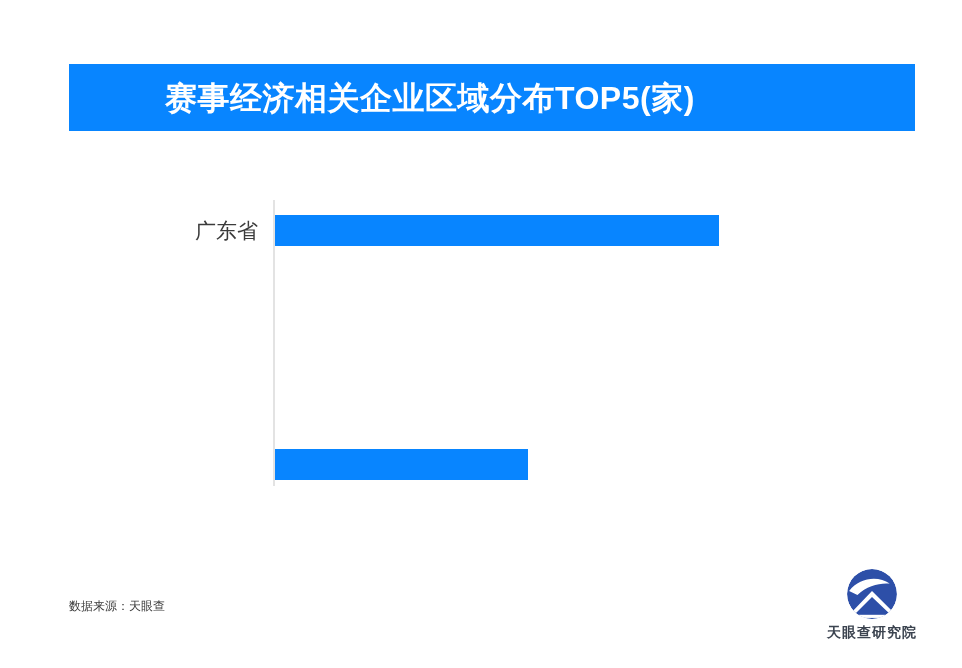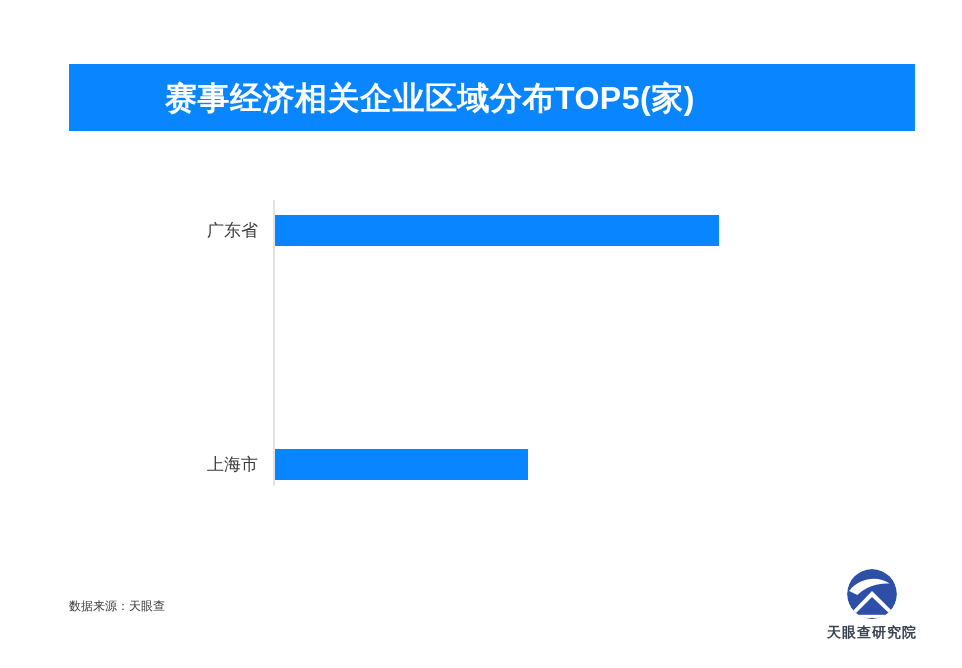--- a/index.html
+++ b/index.html
@@ -76,21 +76,21 @@
     width: 962px;
     height: 31px;
     display: flex;
     align-items: center;
   }
   .bar-label {
     position: absolute;
     left: 120px;
     width: 126px;
     text-align: right;
-    font-size: 17px;
+    font-size: 21px;
     color: #3b3b3b;
     line-height: 31px;
     white-space: nowrap;
   }
   .bar-track {
     position: absolute;
     left: 263px;
     top: 0;
     height: 31px;
   }
@@ -146,21 +146,20 @@
   <div class="chart-area">
     <div class="axis-line"></div>
     <div class="bar-rows" id="bar-rows">
         <div class="bar-row" style="top: 35px;">
           <div class="bar-label">广东省</div>
           <div class="bar-track">
             <div class="bar-fill" title="广东省 444 家" style="width: 444px; background: rgb(8, 133, 255);"></div>
           </div>
         </div>
         <div class="bar-row" style="top: 269px;">
-          <div class="bar-label">上海市</div>
           <div class="bar-track">
             <div class="bar-fill" title="上海市 253 家" style="width: 253px; background: rgb(8, 133, 255);"></div>
           </div>
         </div>
       </div>
   </div>
 
   <div class="source-note">数据来源：天眼查</div>
 
   <div class="logo-block">

